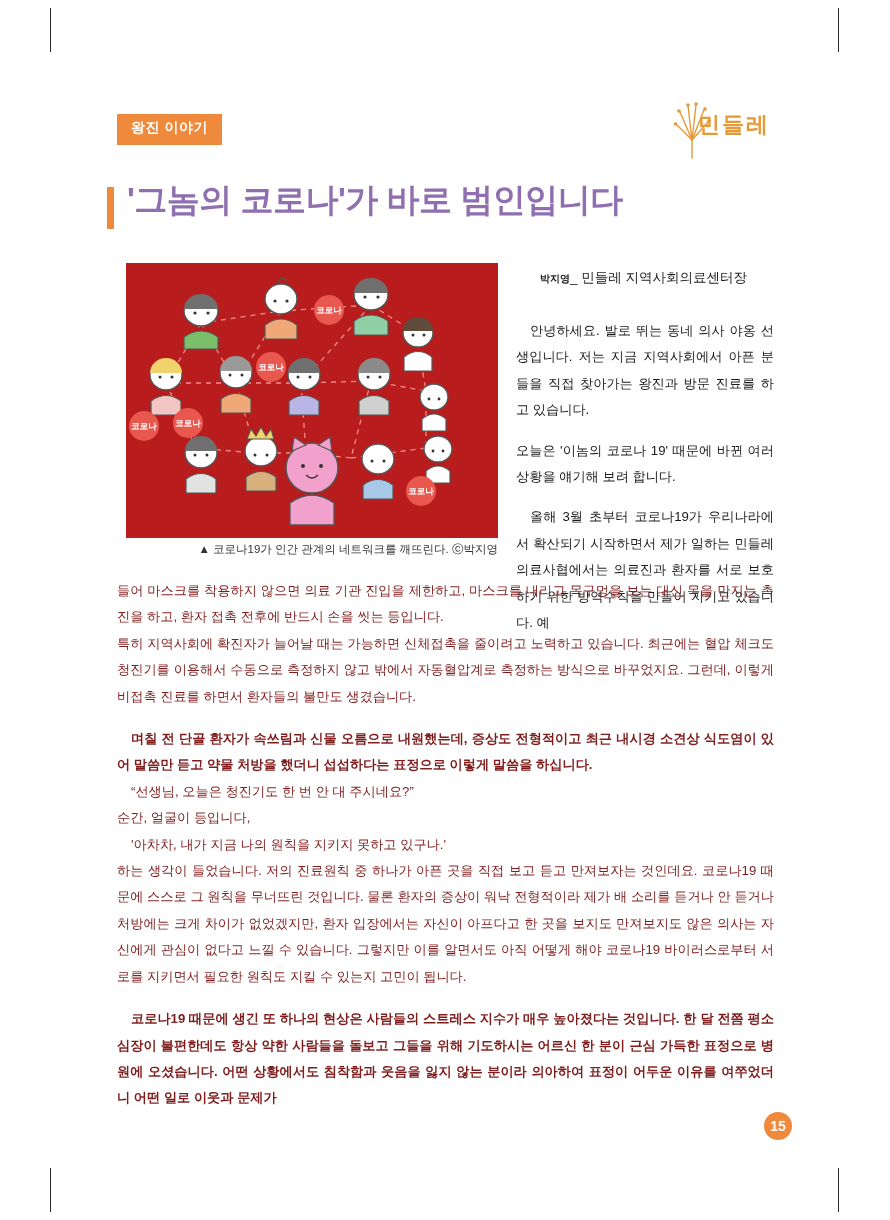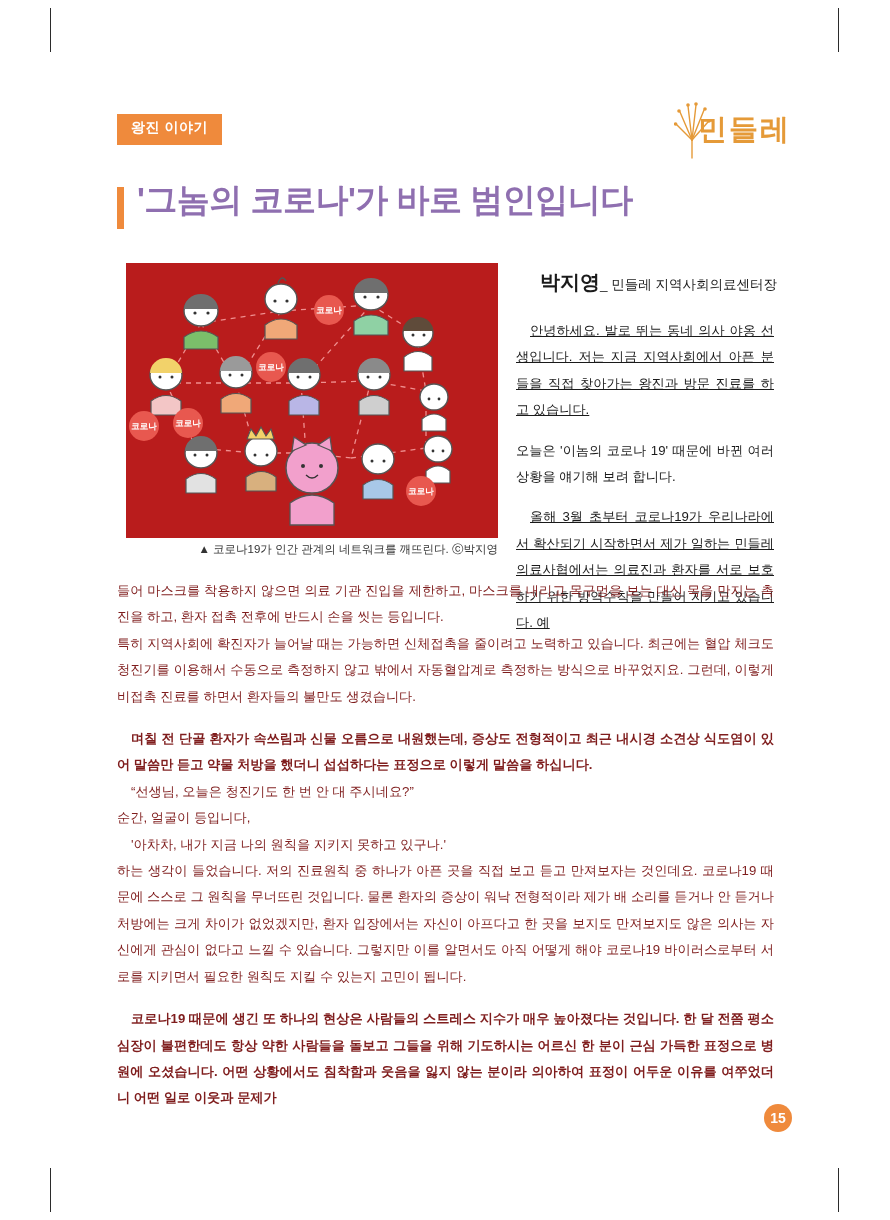--- a/index.html
+++ b/index.html
@@ -53,29 +53,29 @@
     right: 96px;
     top: 96px;
     width: 120px;
     height: 64px;
   }
   .logo-text {
     position: absolute;
     left: 24px;
     top: 14px;
     color: #e59a38;
-    font-size: 29px;
+    font-size: 22px;
     font-weight: bold;
     letter-spacing: 2px;
     font-family: "Liberation Sans", sans-serif;
   }
 
   .title-wrap {
     position: absolute;
-    left: 117px;
+    left: 107px;
     top: 180px;
     width: 700px;
     display: flex;
     align-items: flex-start;
   }
   .title-bar {
     width: 7px;
     height: 42px;
     background: #ef8a3c;
     margin-top: 7px;
@@ -112,54 +112,54 @@
   }
 
   
   .byline {
     position: absolute;
     left: 540px;
     top: 269px;
     font-size: 13.5px;
     color: #1a1a1a;
   }
-  .byline b { font-size: 20px; }
+  .byline b { font-size: 10px; }
 
   .col-right {
     position: absolute;
     left: 516px;
     top: 318px;
     width: 258px;
     font-size: 13.2px;
     line-height: 2.0;
     color: #1a1a1a;
     text-align: justify;
   }
   .col-right p { margin: 0 0 14px 0; }
-  .col-right p.indent { text-indent: 14px; text-decoration: underline; }
+  .col-right p.indent { text-indent: 14px; }
 
   .col-full {
     position: absolute;
     left: 117px;
     top: 578px;
     width: 657px;
     font-size: 13.2px;
     line-height: 2.0;
     color: #7f1d1d;
     text-align: justify;
   }
   .col-full p { margin: 0 0 0 0; }
   .col-full p.gap { margin-top: 16px; font-weight: bold; }
   .col-full p.indent { text-indent: 14px; }
 
   
   .page-number {
     position: absolute;
     right: 98px;
-    bottom: 88px;
+    bottom: 80px;
     width: 28px;
     height: 28px;
     border-radius: 50%;
     background: #ef8a3c;
     color: #ffffff;
     font-size: 14px;
     font-weight: bold;
     display: flex;
     align-items: center;
     justify-content: center;

